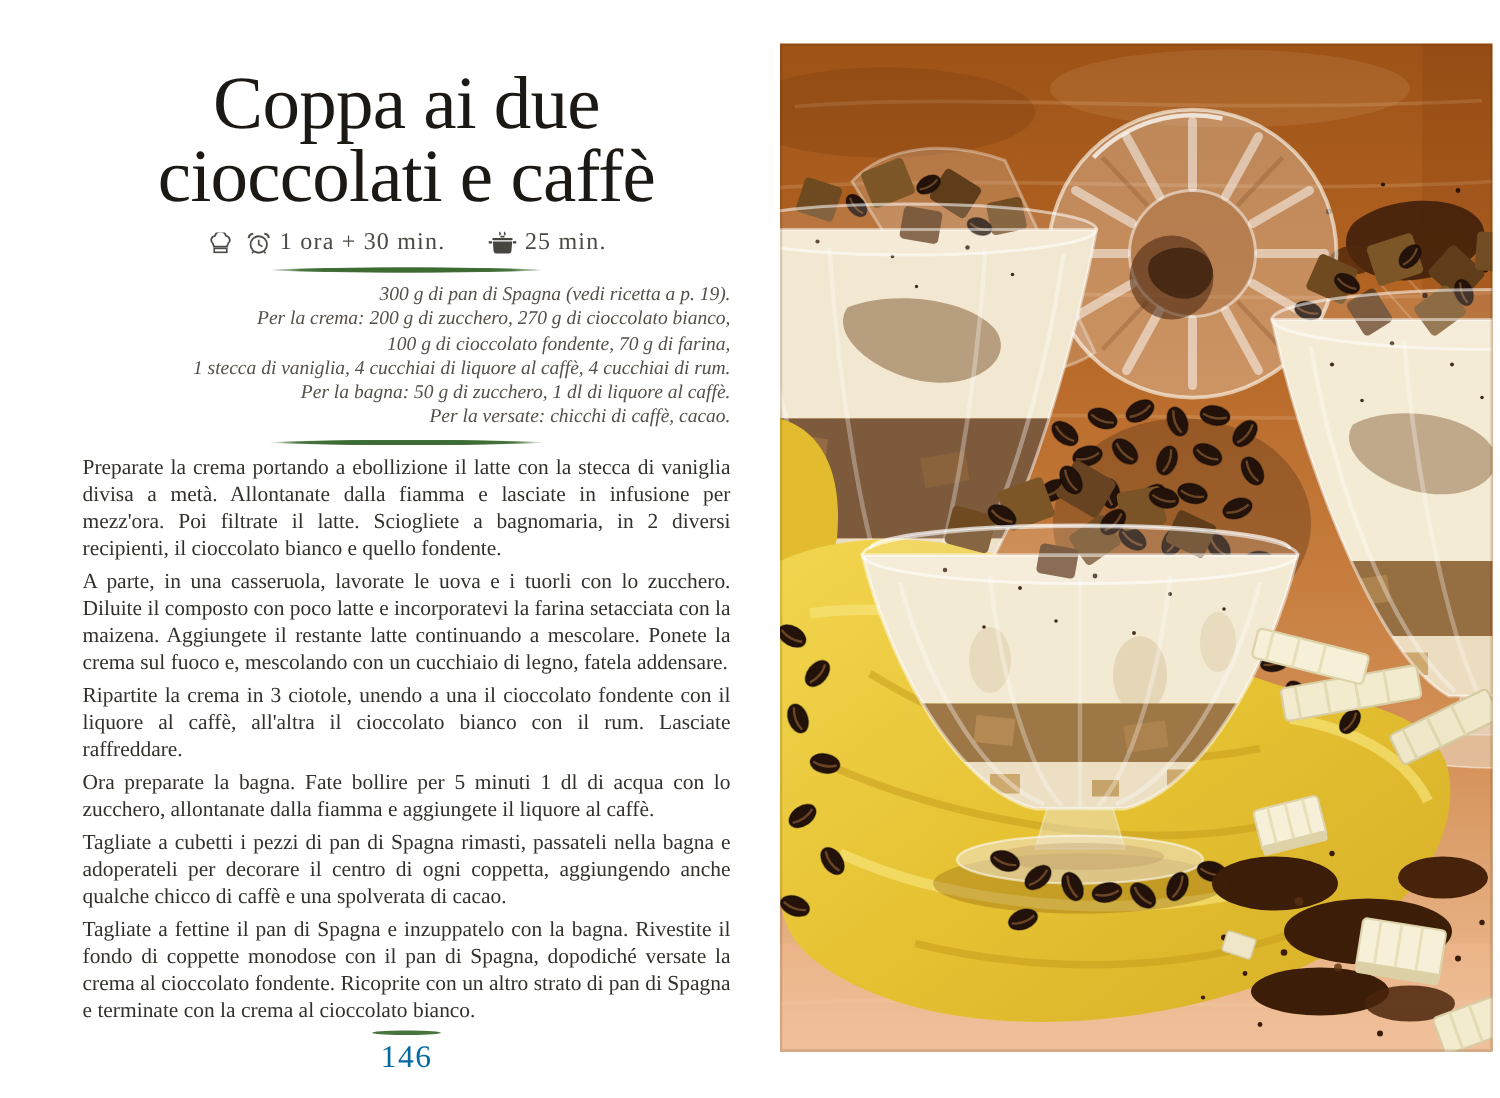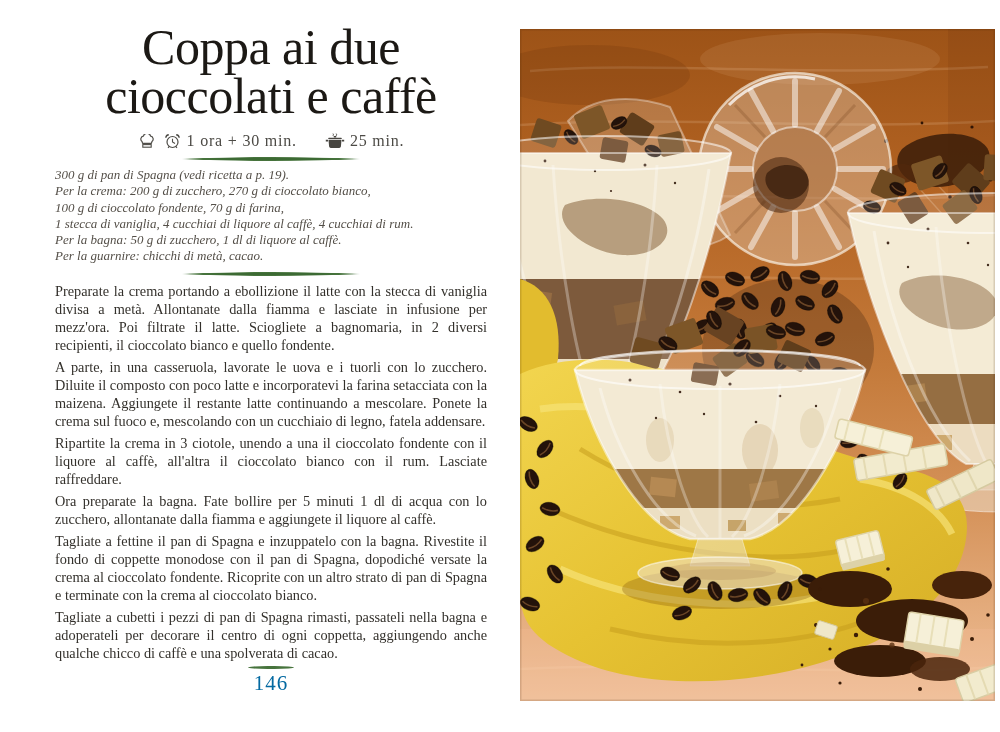--- a/index.html
+++ b/index.html
@@ -6,37 +6,37 @@
   body{
     width:1000px;height:732px;position:relative;background:#ffffff;
     font-family:"Liberation Serif", serif;
     -webkit-font-smoothing:antialiased;
   }
   .page{position:absolute;inset:0;background:#fff;overflow:hidden;}
 
   
   .col{position:absolute;left:55px;top:0;width:432px;height:732px;}
   .title{
-    margin:23px 0 0;text-align:center;font-weight:normal;
+    margin:44px 0 0;text-align:center;font-weight:normal;
     font-size:50px;line-height:49px;color:#1c1915;letter-spacing:-.5px;
   }
   .meta{
     display:flex;justify-content:center;align-items:center;gap:7px;
     margin-top:11px;color:#4c4a45;font-size:16px;letter-spacing:.8px;
   }
   .meta .grp{display:flex;align-items:center;gap:5px;}
   .meta .sp{width:14px;}
   .meta svg{display:block;}
   .rule{
     height:4px;width:184px;margin:7px auto 6px;
     background:radial-gradient(50% 50% at 50% 50%, #3c6a33 55%, #47743d 78%, rgba(71,116,61,0) 100%);
     border-radius:50%;
   }
   .ingredients{
-    text-align:left;font-style:italic;font-size:13px;line-height:16.3px;color:#544f48;
+    text-align:right;font-style:italic;font-size:13px;line-height:16.3px;color:#544f48;
   }
   .method{
     margin-top:4px;font-size:14.3px;line-height:18px;color:#33302b;
     text-align:justify;hyphens:auto;-webkit-hyphens:auto;
   }
   .method p{margin:0 0 4px;}
   .footer{margin-top:3px;text-align:center;}
   .page-rule{
     width:46px;height:3.5px;margin:0 auto 2px;background:#47743d;border-radius:50%;
   }
@@ -93,32 +93,32 @@
     </div>
 
     <div class="rule"></div>
 
     <div class="ingredients">
       <div>300 g di pan di Spagna (vedi ricetta a p. 19).</div>
       <div>Per la crema: 200 g di zucchero, 270 g di cioccolato bianco,</div>
       <div>100 g di cioccolato fondente, 70 g di farina,</div>
       <div>1 stecca di vaniglia, 4 cucchiai di liquore al caffè, 4 cucchiai di rum.</div>
       <div>Per la bagna: 50 g di zucchero, 1 dl di liquore al caffè.</div>
-      <div>Per la guarnire: chicchi di metà, cacao.</div>
+      <div>Per la versate: chicchi di caffè, cacao.</div>
     </div>
 
     <div class="rule"></div>
 
     <div class="method" lang="it">
       <p>Preparate la crema portando a ebollizione il latte con la stecca di vaniglia divisa a metà. Allontanate dalla fiamma e lasciate in infusione per mezz'ora. Poi filtrate il latte. Sciogliete a bagnomaria, in 2 diversi recipienti, il cioccolato bianco e quello fondente.</p>
       <p>A parte, in una casseruola, lavorate le uova e i tuorli con lo zucchero. Diluite il composto con poco latte e incorporatevi la farina setacciata con la maizena. Aggiungete il restante latte continuando a mescolare. Ponete la crema sul fuoco e, mescolando con un cucchiaio di legno, fatela addensare.</p>
       <p>Ripartite la crema in 3 ciotole, unendo a una il cioccolato fondente con il liquore al caffè, all'altra il cioccolato bianco con il rum. Lasciate raffreddare.</p>
       <p>Ora preparate la bagna. Fate bollire per 5 minuti 1 dl di acqua con lo zucchero, allontanate dalla fiamma e aggiungete il liquore al caffè.</p>
+      <p>Tagliate a cubetti i pezzi di pan di Spagna rimasti, passateli nella bagna e adoperateli per decorare il centro di ogni coppetta, aggiungendo anche qualche chicco di caffè e una spolverata di cacao.</p>
       <p>Tagliate a fettine il pan di Spagna e inzuppatelo con la bagna. Rivestite il fondo di coppette monodose con il pan di Spagna, dopodiché versate la crema al cioccolato fondente. Ricoprite con un altro strato di pan di Spagna e terminate con la crema al cioccolato bianco.</p>
-      <p>Tagliate a cubetti i pezzi di pan di Spagna rimasti, passateli nella bagna e adoperateli per decorare il centro di ogni coppetta, aggiungendo anche qualche chicco di caffè e una spolverata di cacao.</p>
     </div>
 
     <div class="footer">
       <div class="page-rule"></div>
       <div class="page-num">146</div>
     </div>
   </div>
 
   <div class="photo" role="img" aria-label="Tre coppe di vetro con crema ai due cioccolati e caffè, decorate con cubetti di pan di Spagna e chicchi di caffè, su tovagliolo giallo con cioccolato bianco e cacao">
     <svg viewBox="0 0 475 672" preserveAspectRatio="none">

